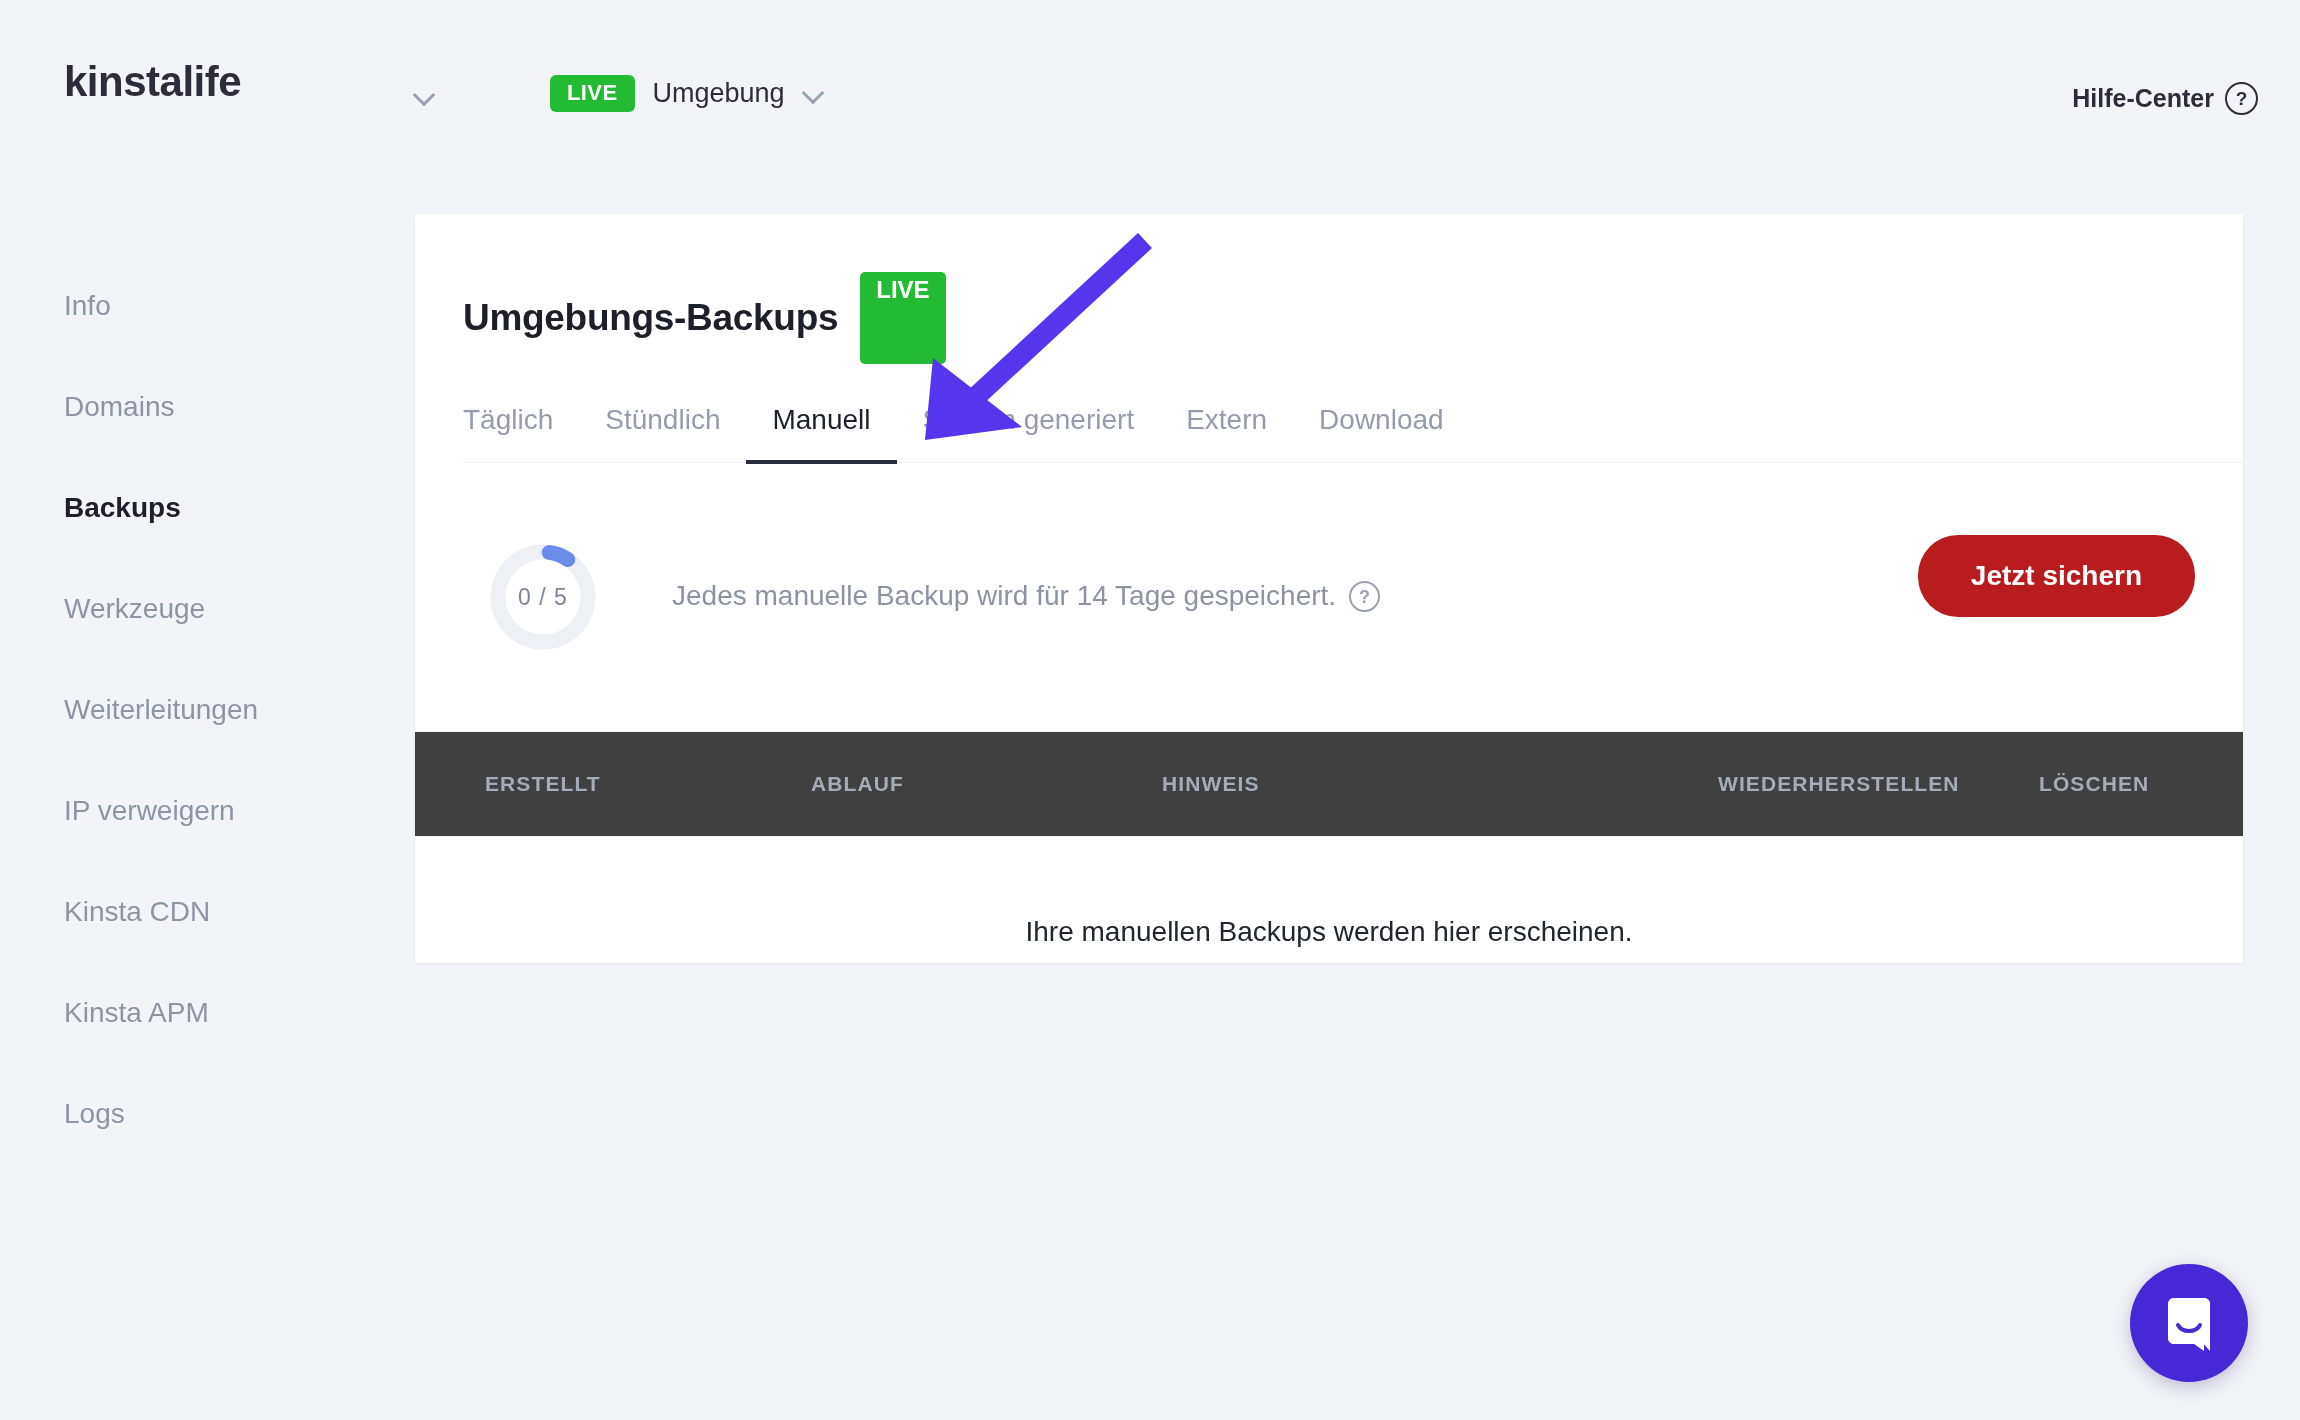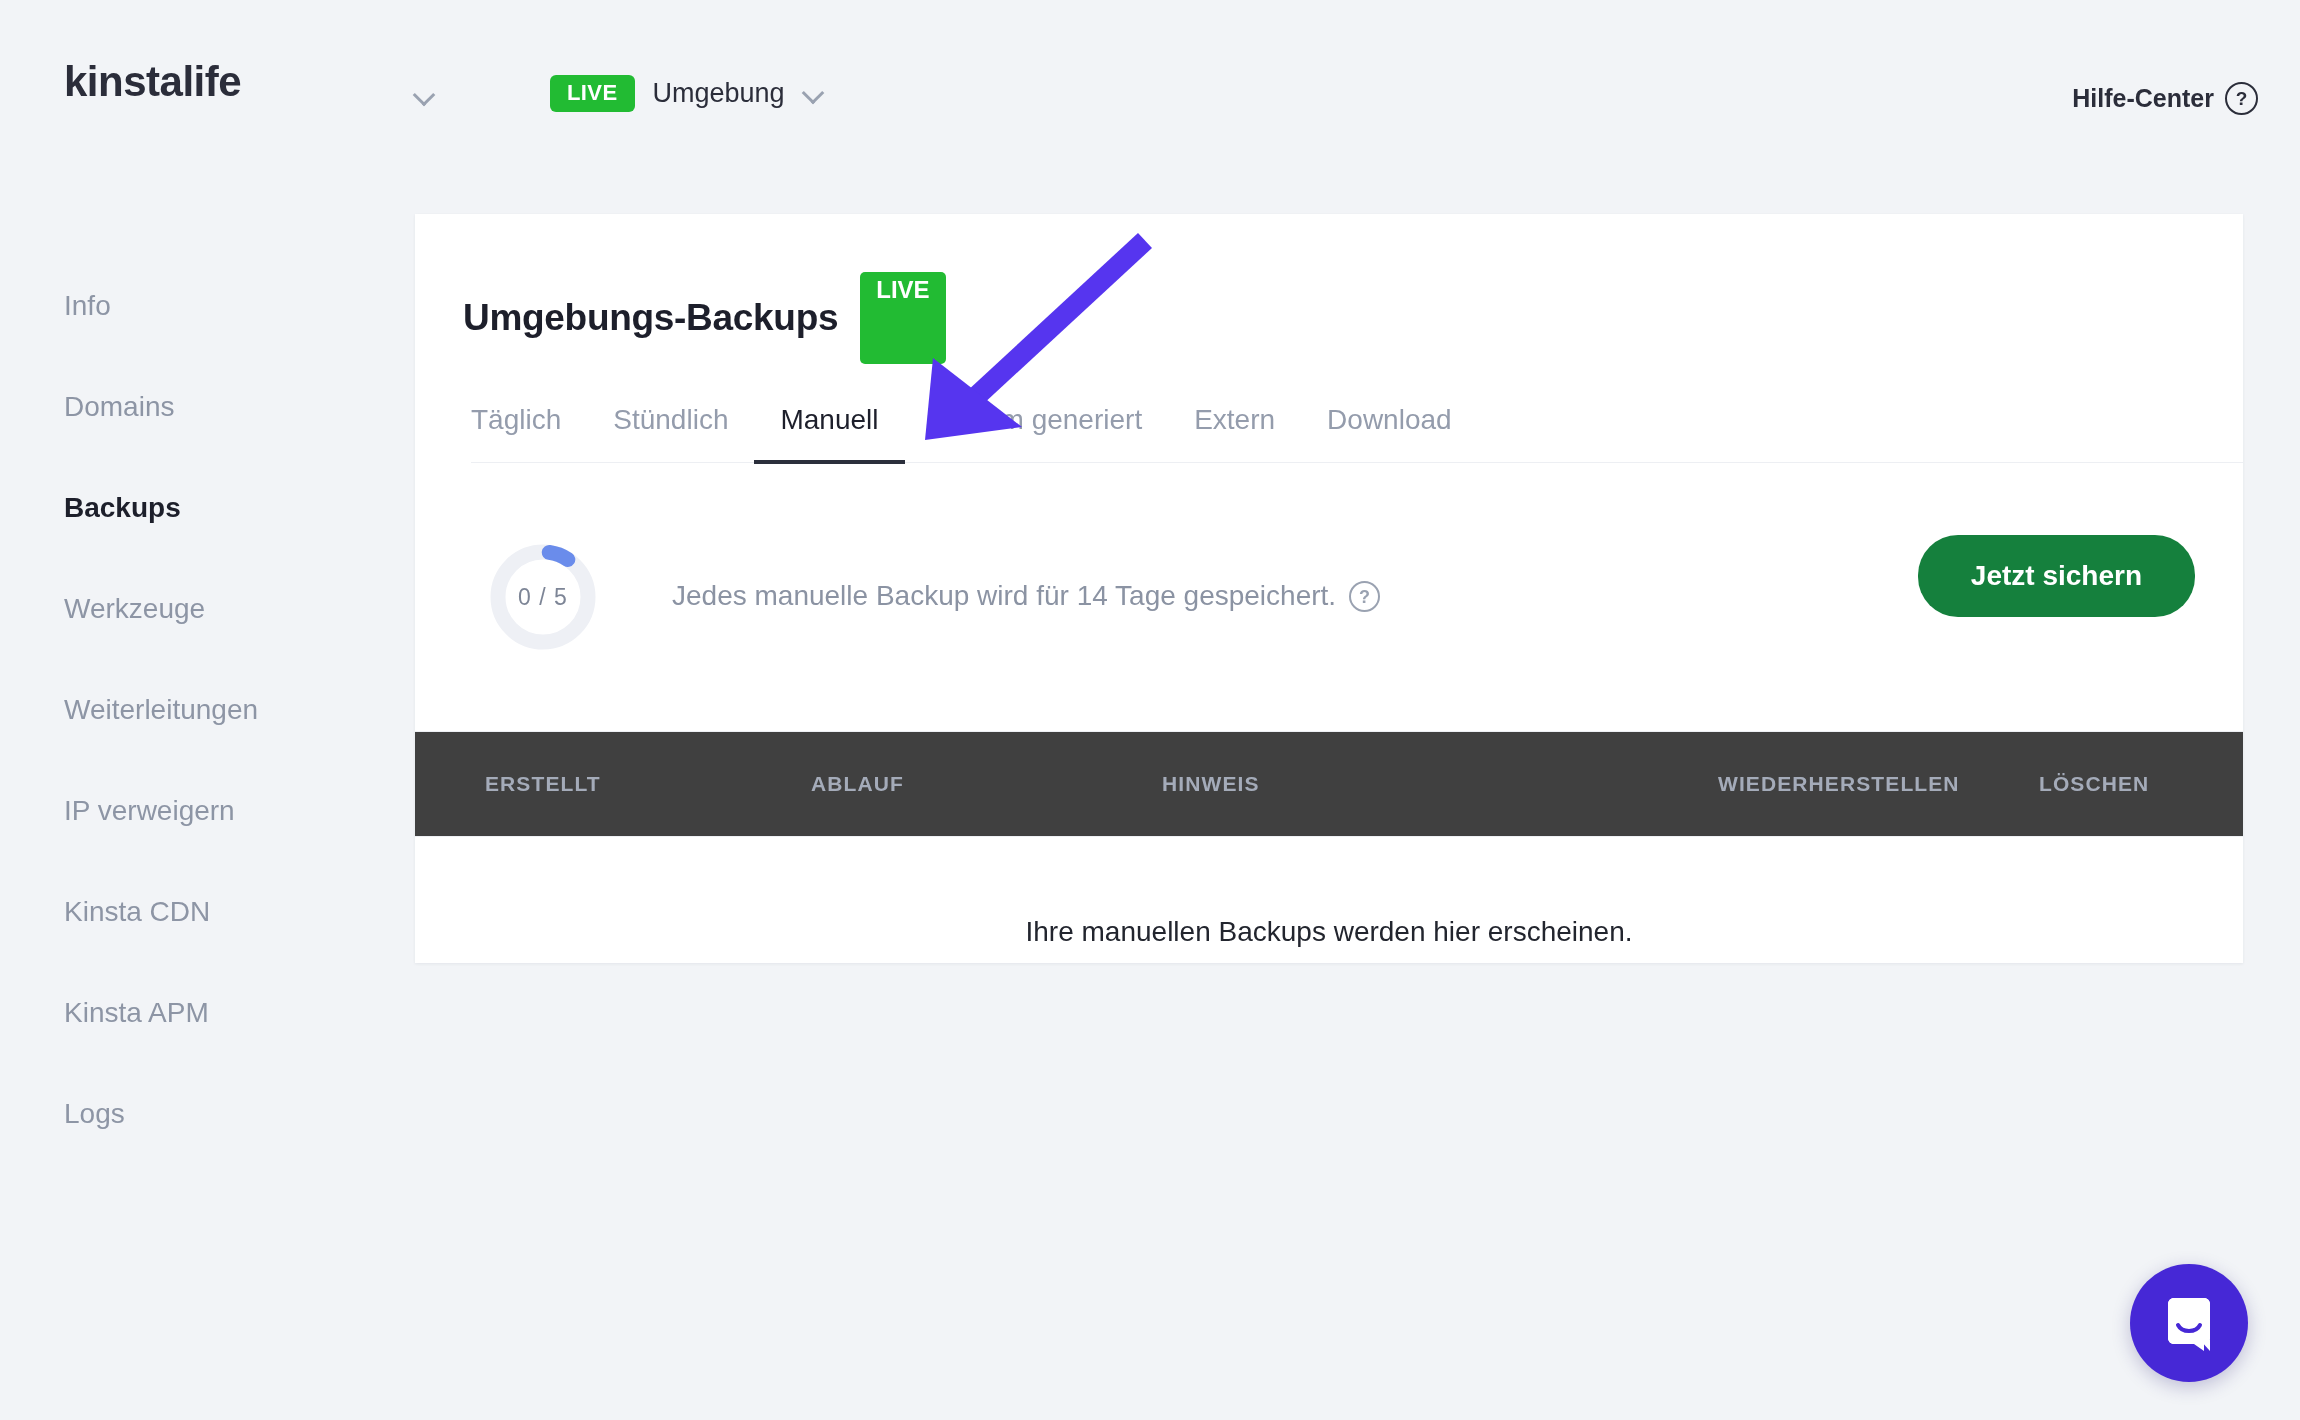--- a/index.html
+++ b/index.html
@@ -153,21 +153,20 @@
 
   
   .tabs {
     position: relative;
     margin-top: 40px;
     display: flex;
     align-items: flex-start;
     gap: 0;
     border-bottom: 1.5px solid #edeff3;
     padding-left: 0;
-    margin-left: 8px;
   }
   .tab {
     font-size: 28px;
     color: #949cac;
     padding: 0 26px 26px 26px;
     position: relative;
     white-space: nowrap;
   }
   .tab:first-child { padding-left: 0; }
   .tab.active {
@@ -229,21 +228,21 @@
     font-size: 18px;
     color: #9aa2b1;
     font-weight: 700;
     margin-left: 13px;
     line-height: 1;
   }
   .backup-btn {
     position: absolute;
     right: 48px;
     top: 72px;
-    background: #15803d;
+    background: #b91c1c;
     color: #ffffff;
     font-size: 28px;
     font-weight: 700;
     padding: 27px 53px;
     border: none;
     border-radius: 40px;
     cursor: pointer;
     line-height: 1;
   }
 

